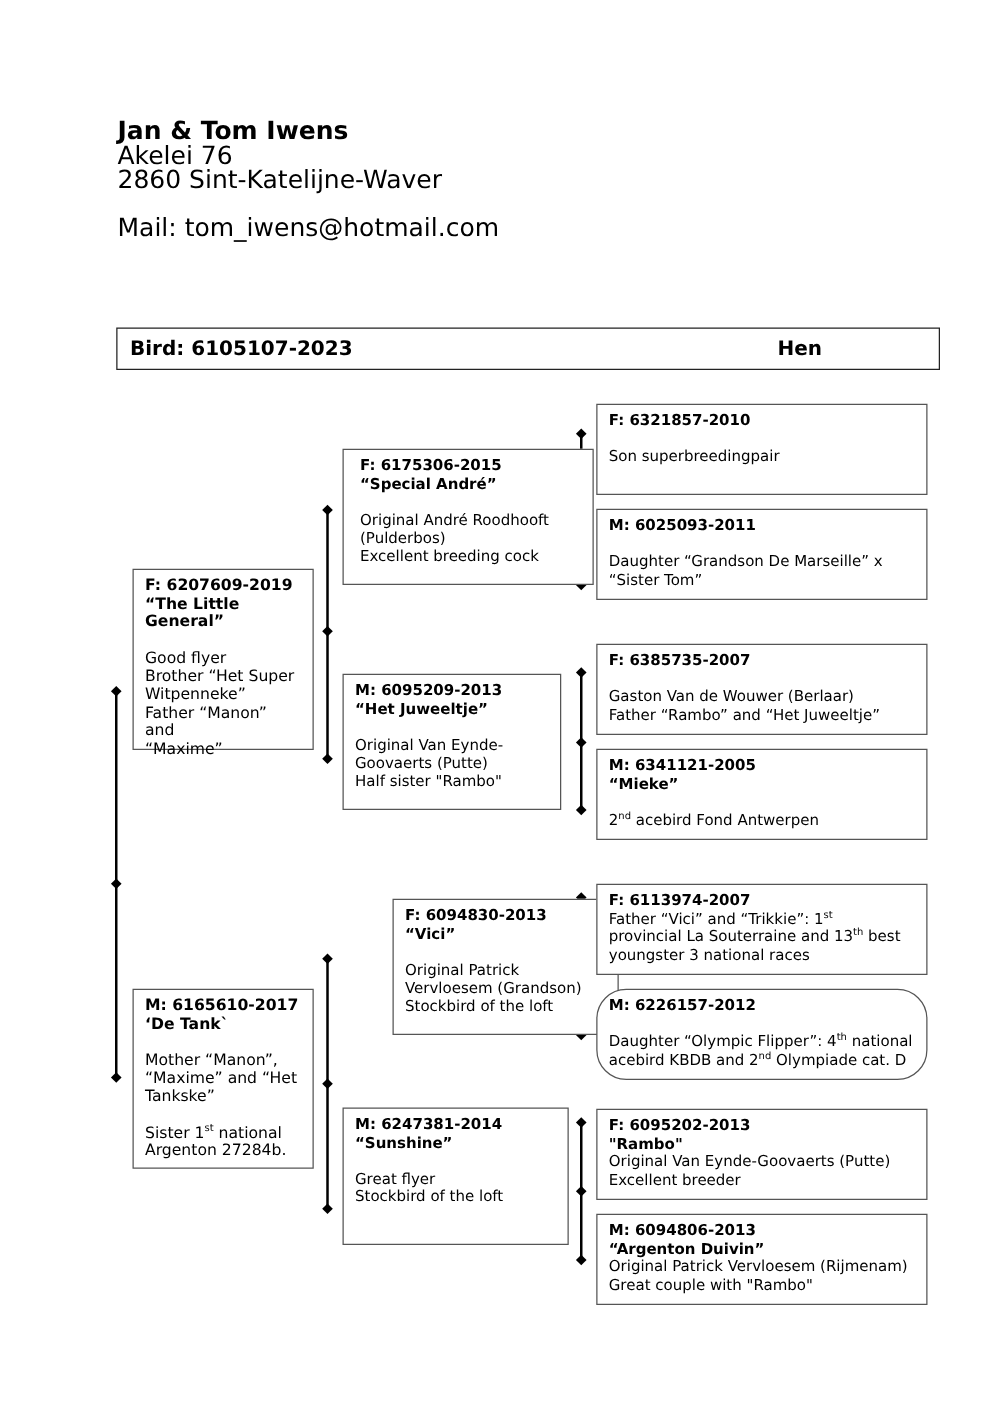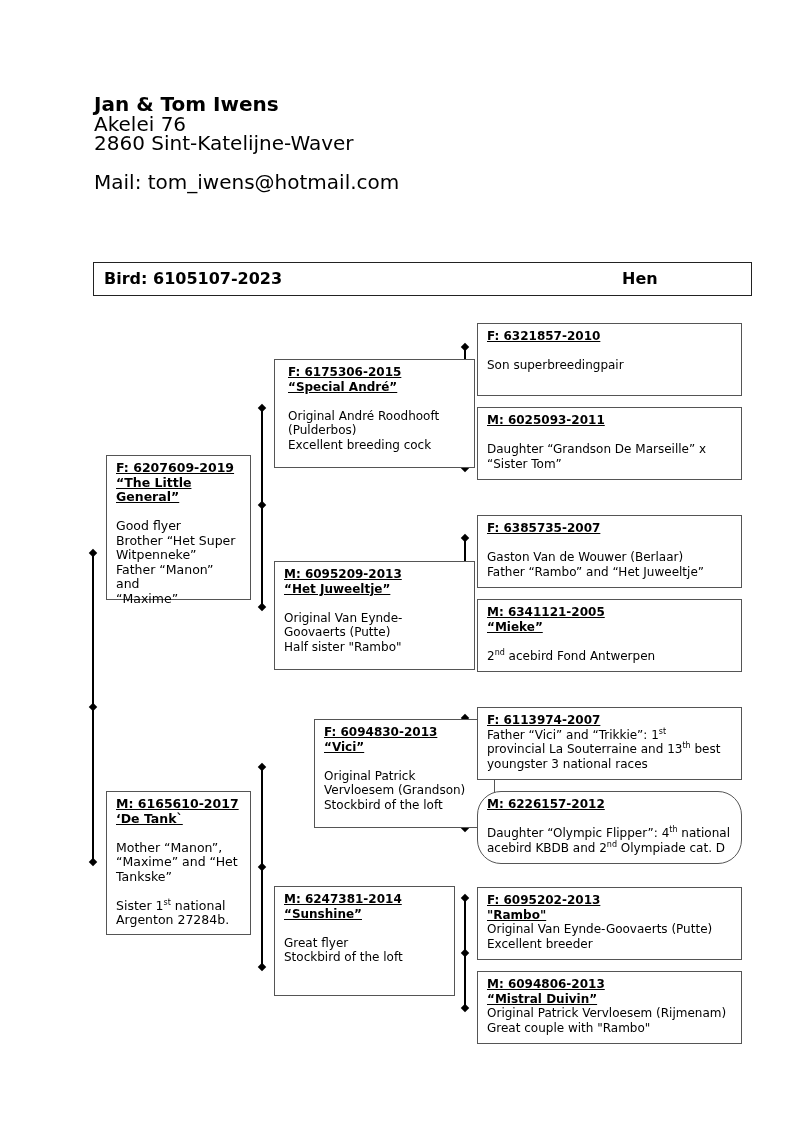--- a/index.html
+++ b/index.html
@@ -15,21 +15,21 @@
       border: 1px solid #222; box-sizing: border-box;
       font-weight: bold; font-size: 16px;
     }
     .bird-bar .bird-id { position: absolute; left: 10px; top: 6px; }
     .bird-bar .bird-sex { position: absolute; left: 528px; top: 6px; }
     .card {
       position: absolute; border: 1px solid #555; box-sizing: border-box;
       font-size: 12px; line-height: 14.5px; padding: 5px 9px;
       background: #fff;
     }
-    .card .title { font-weight: bold; text-decoration: underline; }
+    .card .title { font-weight: bold; }
     .card .spacer { height: 14.5px; }
     .card sup { font-size: 8px; line-height: 0; vertical-align: super; }
     .card.gen1 { font-size: 12.5px; line-height: 14.5px; }
     .vline { position: absolute; width: 2px; background: #000; }
     .dot {
       position: absolute; width: 6px; height: 6px; background: #000;
       transform: rotate(45deg);
     }
   </style>
 </head>
@@ -109,21 +109,21 @@
 
 <div class="card" style="left:274px; top:359px; width:201px; height:109px;padding-left:13px;">
   <div class="title">F: 6175306-2015</div>
   <div class="title">“Special André”</div>
   <div class="spacer"></div>
   <div>Original André Roodhooft</div>
   <div>(Pulderbos)</div>
   <div>Excellent breeding cock</div>
 </div>
 
-<div class="card" style="left:274px; top:561px; width:201px; height:109px;">
+<div class="card" style="left:274px; top:539px; width:175px; height:109px;">
   <div class="title">M: 6095209-2013</div>
   <div class="title">“Het Juweeltje”</div>
   <div class="spacer"></div>
   <div>Original Van Eynde-</div>
   <div>Goovaerts (Putte)</div>
   <div>Half sister "Rambo"</div>
 </div>
 
 <div class="card" style="left:274px; top:719px; width:181px; height:109px;margin-left:40px;">
   <div class="title">F: 6094830-2013</div>
@@ -185,16 +185,16 @@
 
 <div class="card" style="left:477px; top:887px; width:265px; height:73px;">
   <div class="title">F: 6095202-2013</div>
   <div class="title">"Rambo"</div>
   <div>Original Van Eynde-Goovaerts (Putte)</div>
   <div>Excellent breeder</div>
 </div>
 
 <div class="card" style="left:477px; top:971px; width:265px; height:73px;">
   <div class="title">M: 6094806-2013</div>
-  <div class="title">“Mistral Duivin”</div>
+  <div class="title">“Argenton Duivin”</div>
   <div>Original Patrick Vervloesem (Rijmenam)</div>
   <div>Great couple with "Rambo"</div>
 </div>
 
 </body></html>

